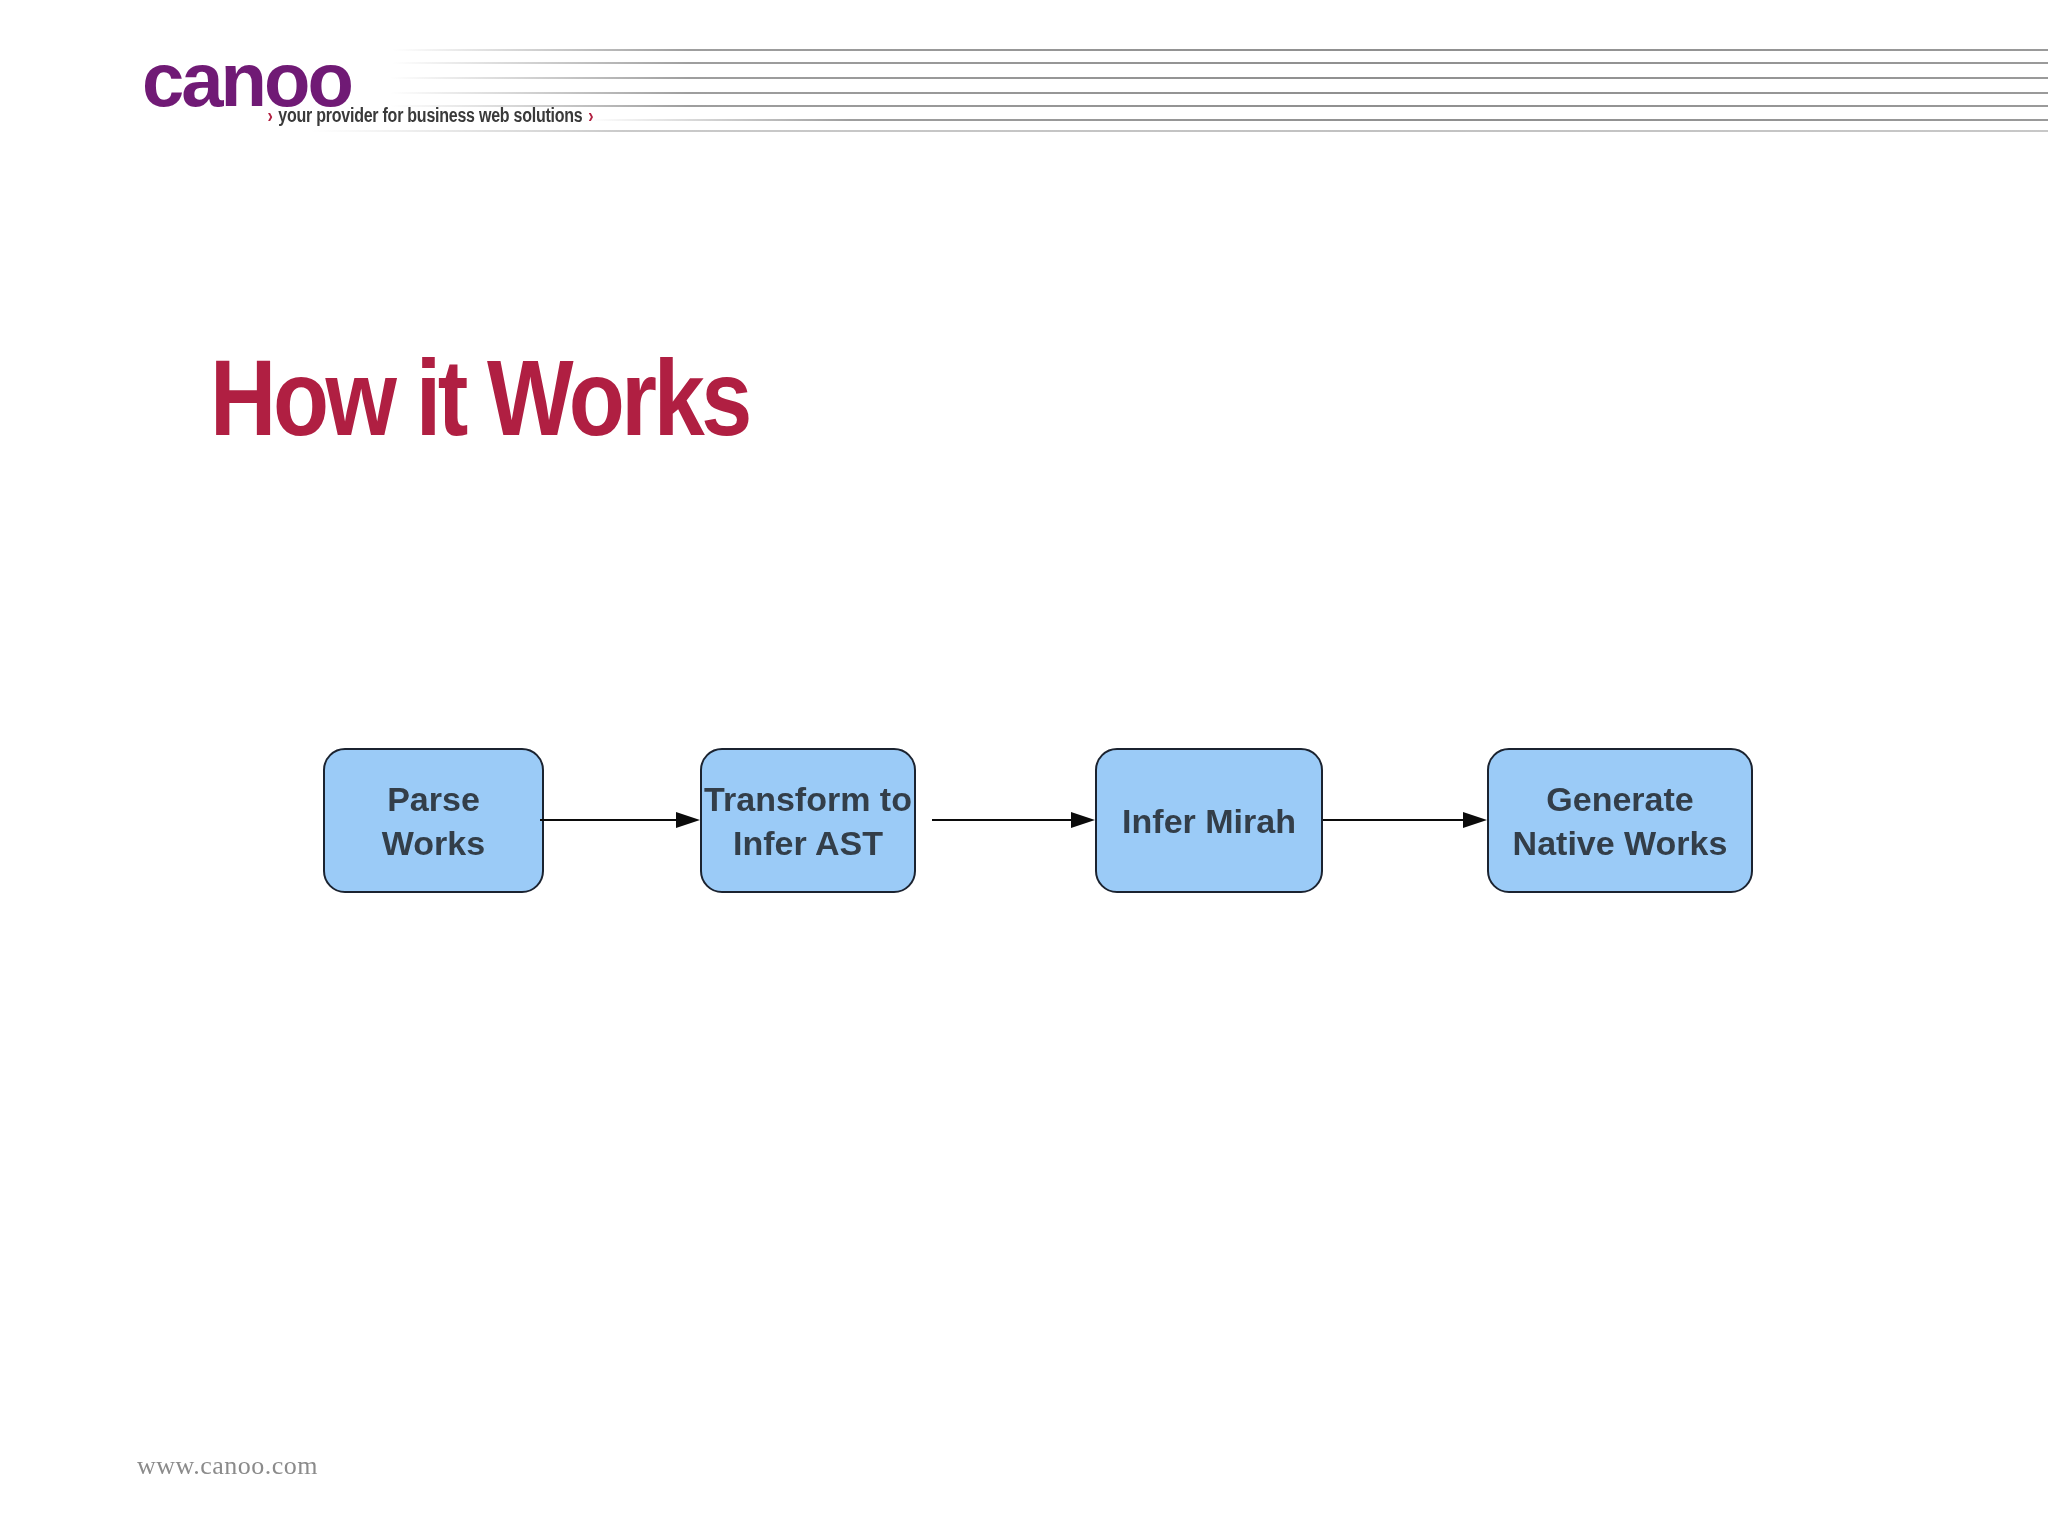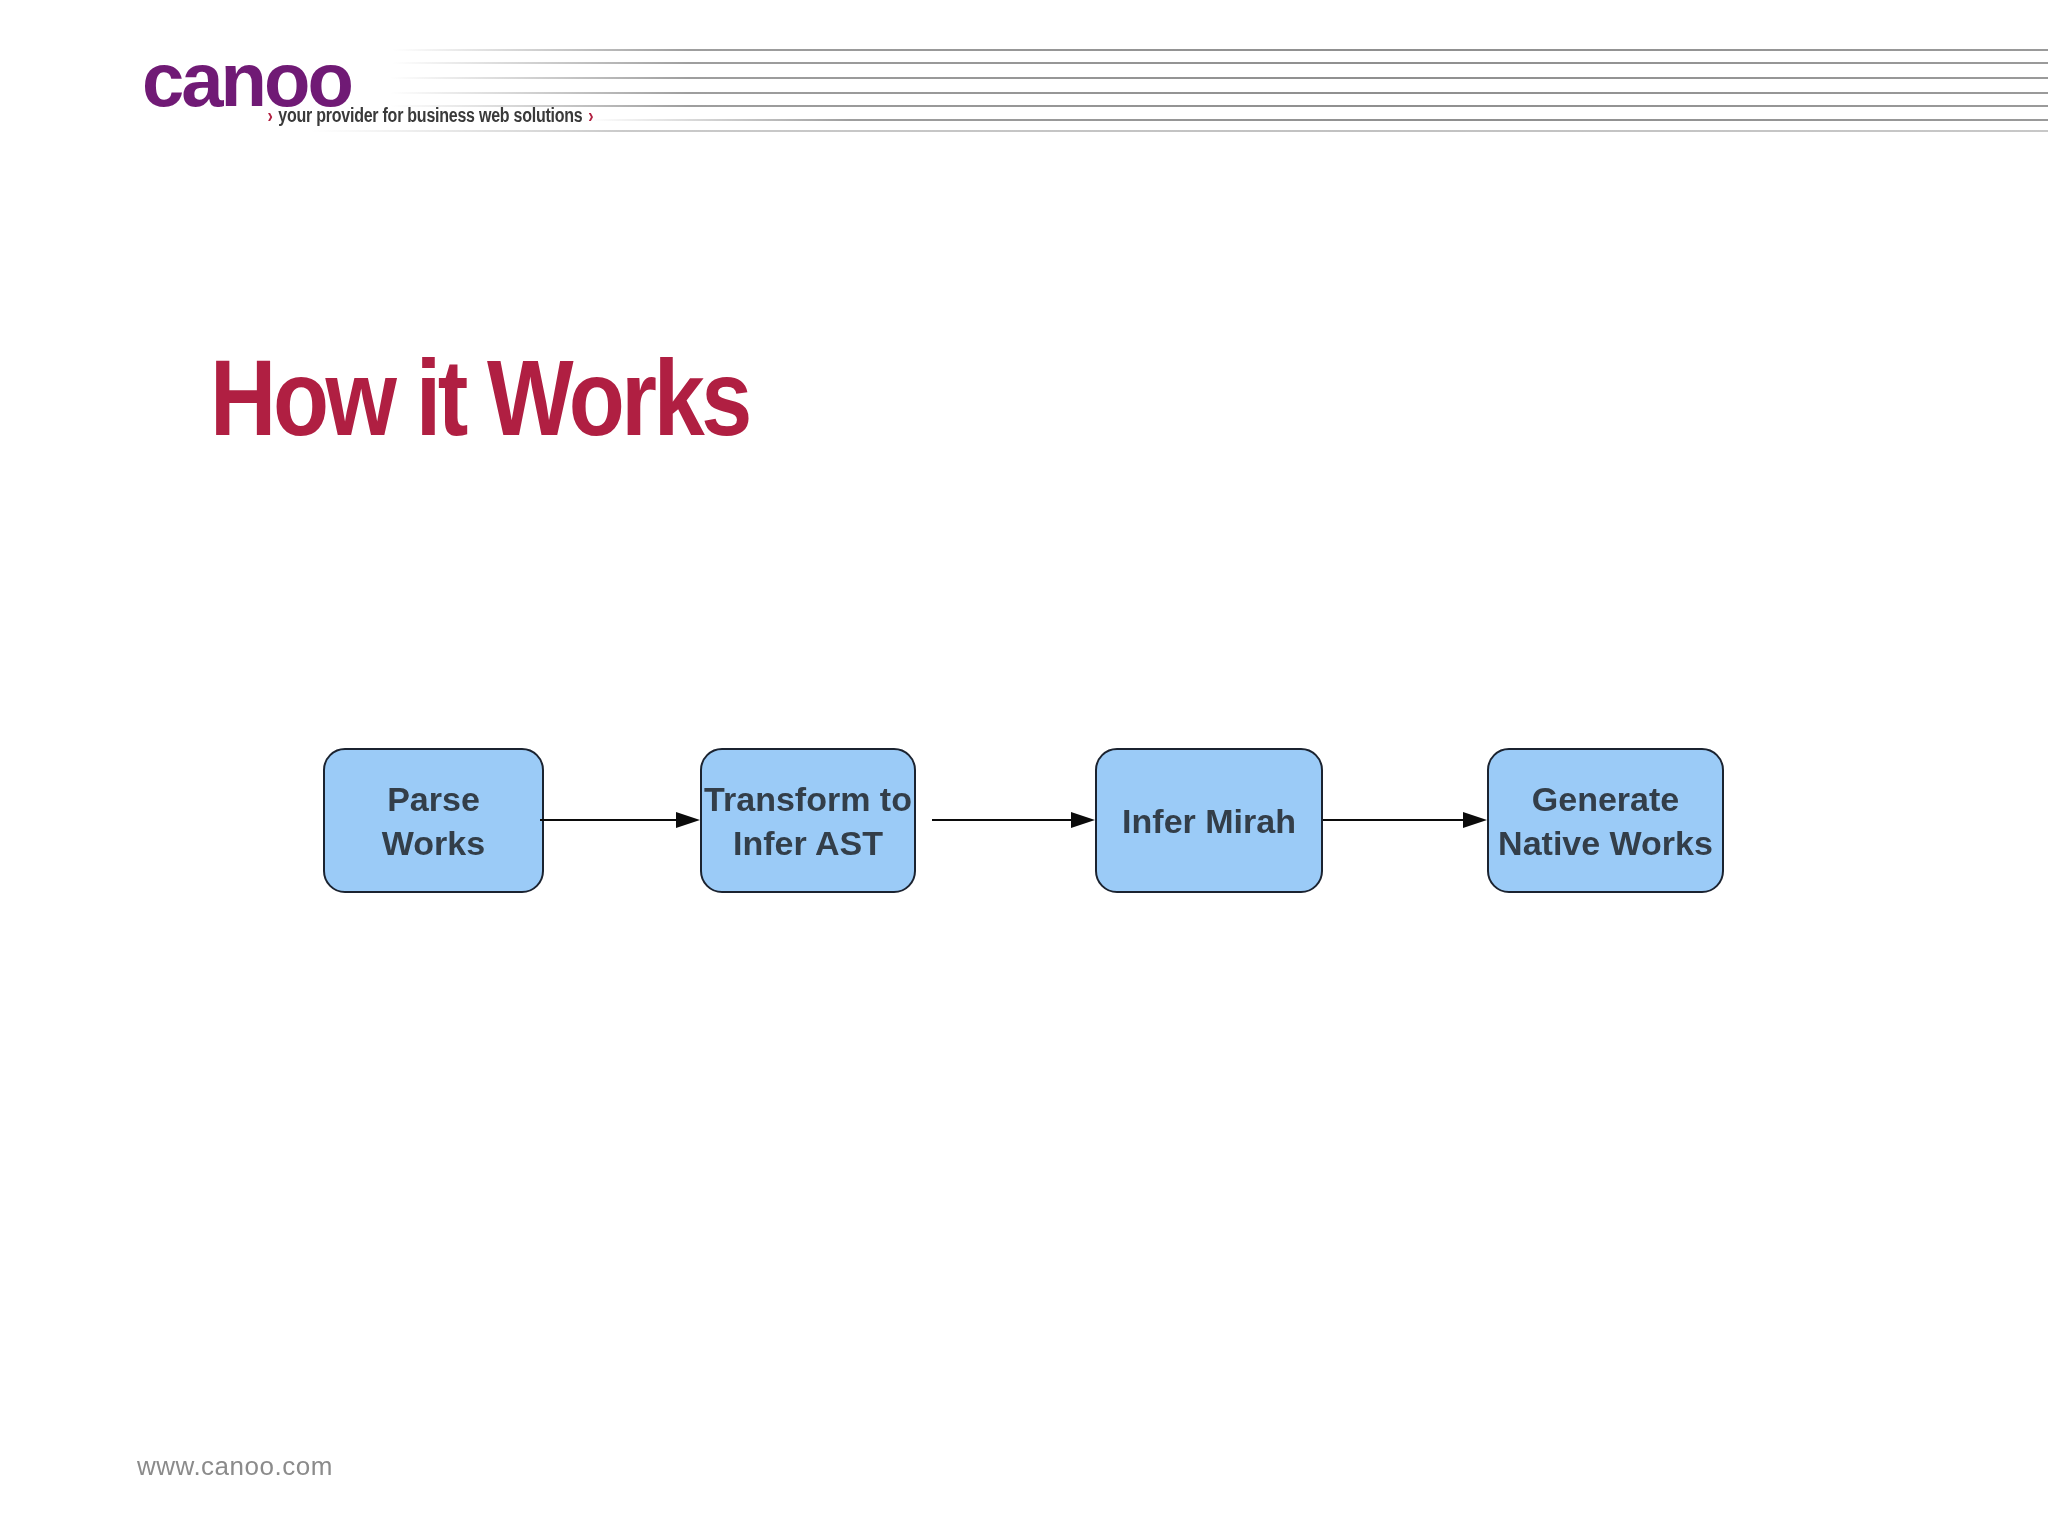--- a/index.html
+++ b/index.html
@@ -85,21 +85,21 @@
     justify-content: center;
     text-align: center;
     font-size: 34px;
     line-height: 44px;
     font-weight: bold;
     color: #333e49;
   }
   .box1 { left: 323px;  width: 221px; }
   .box2 { left: 700px;  width: 216px; }
   .box3 { left: 1095px; width: 228px; }
-  .box4 { left: 1487px; width: 237px; }
+  .box4 { left: 1487px; width: 266px; }
   .flow-box .line { display: block; white-space: nowrap; }
 
   .arrow-line {
     position: absolute;
     top: 819px;
     height: 2px;
     background: #0b0b0b;
   }
   .al1 { left: 540px;  width: 138px; }
   .al2 { left: 932px;  width: 141px; }
@@ -119,20 +119,21 @@
   .ah3 { left: 1463px; }
 
   
   .footer-url {
     position: absolute;
     left: 137px;
     top: 1451px;
     font-size: 26px;
     color: #8b8b8b;
     letter-spacing: 0.5px;
+    font-family: Liberation Serif, serif;
   }
 </style>
 </head>
 <body>
 
 <div class="logo">canoo</div>
 
 <div class="tagline">
   <span class="chev">›</span><span>your provider for business web solutions</span><span class="chev">›</span>
 </div>

